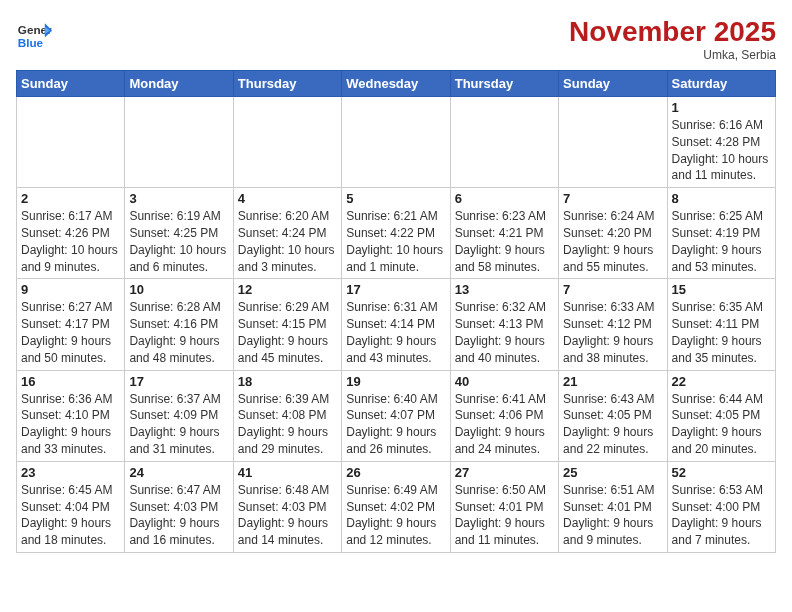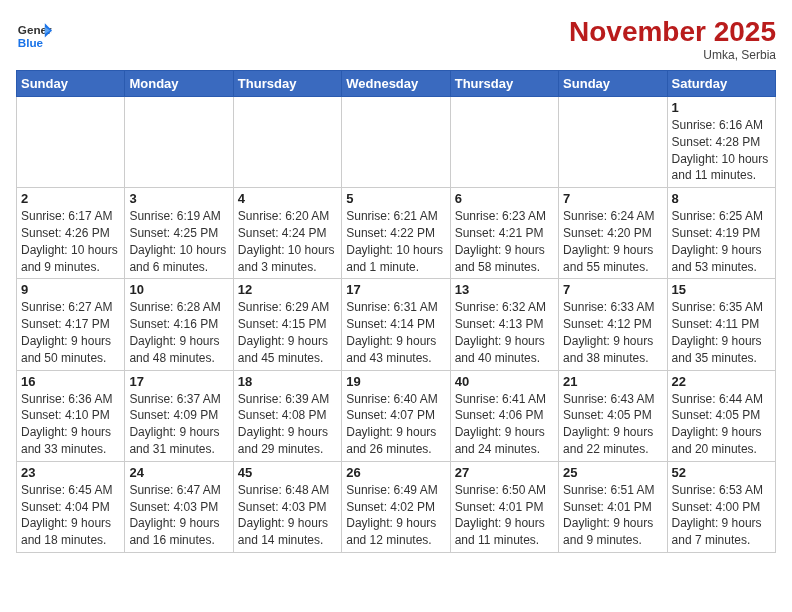--- a/index.html
+++ b/index.html
@@ -219,21 +219,21 @@
     <tr>
       <td>
         <span class="day-number">23</span>
         <div class="day-info">Sunrise: 6:45 AM<br>Sunset: 4:04 PM<br>Daylight: 9 hours and 18 minutes.</div>
       </td>
       <td>
         <span class="day-number">24</span>
         <div class="day-info">Sunrise: 6:47 AM<br>Sunset: 4:03 PM<br>Daylight: 9 hours and 16 minutes.</div>
       </td>
       <td>
-        <span class="day-number">45</span>
+        <span class="day-number">41</span>
         <div class="day-info">Sunrise: 6:48 AM<br>Sunset: 4:03 PM<br>Daylight: 9 hours and 14 minutes.</div>
       </td>
       <td>
         <span class="day-number">26</span>
         <div class="day-info">Sunrise: 6:49 AM<br>Sunset: 4:02 PM<br>Daylight: 9 hours and 12 minutes.</div>
       </td>
       <td>
         <span class="day-number">27</span>
         <div class="day-info">Sunrise: 6:50 AM<br>Sunset: 4:01 PM<br>Daylight: 9 hours and 11 minutes.</div>
       </td>

